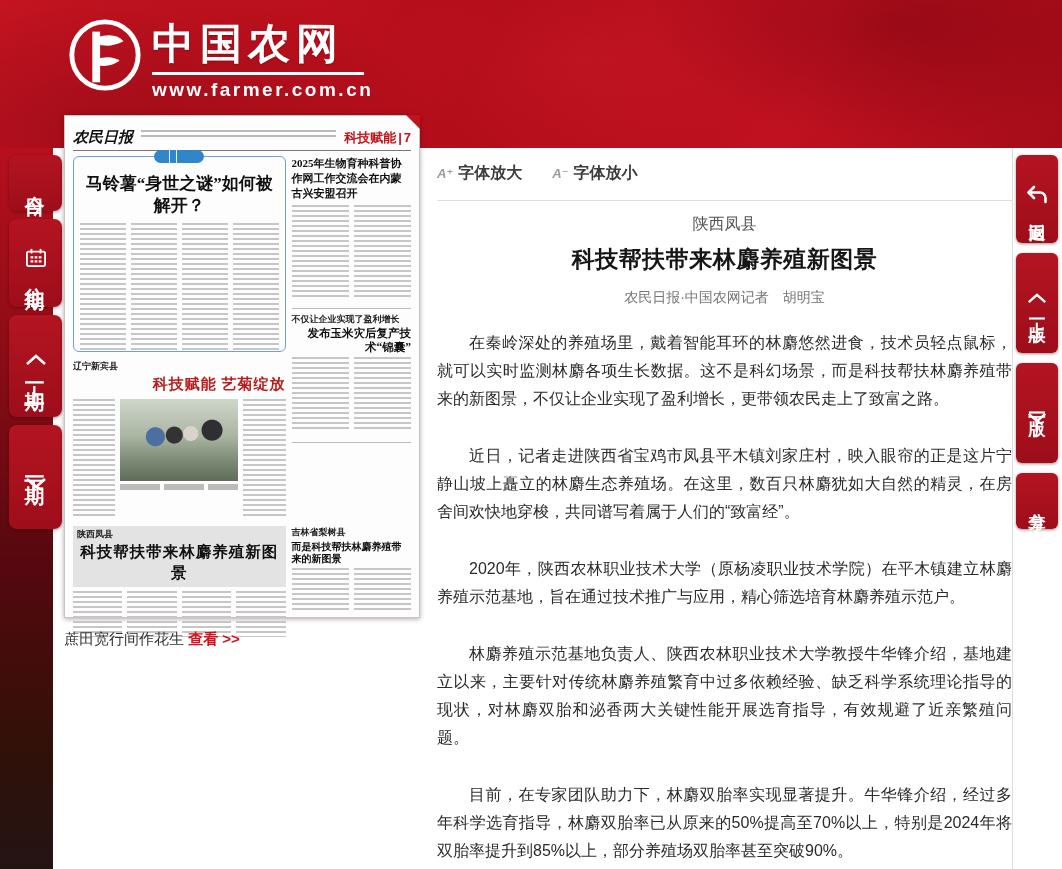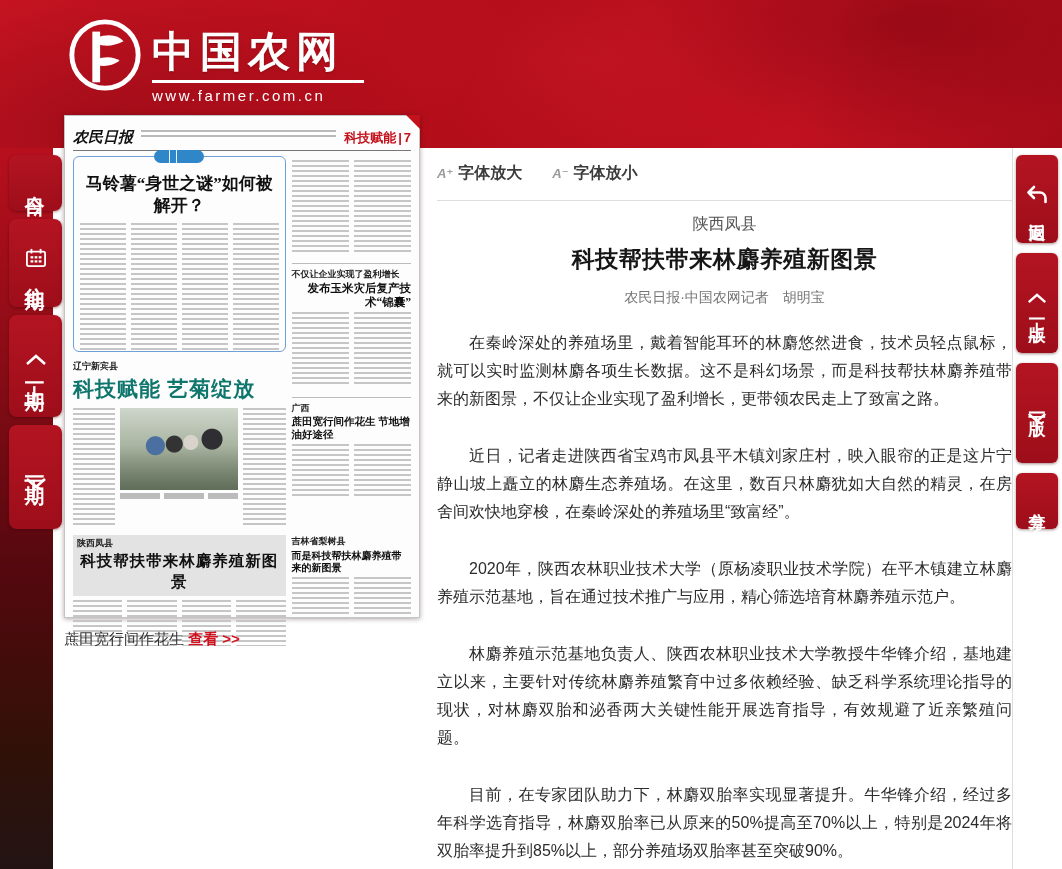--- a/index.html
+++ b/index.html
@@ -8,25 +8,25 @@
 
   
   .top-header{position:absolute;left:0;top:0;width:1062px;height:148px;
     background-image:
       radial-gradient(ellipse 420px 200px at 85% 15%, rgba(100,0,10,.38), transparent 60%),
       radial-gradient(ellipse 500px 260px at 10% 90%, rgba(80,0,8,.30), transparent 65%),
       radial-gradient(ellipse 300px 140px at 55% 40%, rgba(255,60,70,.10), transparent 70%),
       linear-gradient(115deg,#cb1422 0%,#b30d1a 45%,#c01120 75%,#a50c18 100%);}
   .logo-wrap{position:absolute;left:66px;top:16px;display:flex;align-items:flex-start;}
   .logo-circle{width:78px;height:78px;}
-  .logo-textcol{margin-left:8px;margin-top:10px;}
+  .logo-textcol{margin-left:8px;margin-top:2px;}
   .logo-cn{color:#fff;font-size:42px;font-weight:bold;font-family:"Liberation Serif","DejaVu Serif",serif;
     letter-spacing:6px;line-height:52px;text-shadow:0 1px 2px rgba(80,0,6,.4);}
   .logo-rule{height:3px;background:#fff;margin:2px 0 4px;width:212px;}
-  .logo-url{color:#fff;font-size:15px;letter-spacing:2.5px;font-weight:normal;}
+  .logo-url{color:#fff;font-size:19px;letter-spacing:2.5px;font-weight:bold;}
   .issue-date{position:absolute;left:437px;top:117px;color:#fff;font-size:24px;font-weight:bold;letter-spacing:1px;margin-top:48px;}
 
   
   .left-band{position:absolute;left:0;top:148px;width:53px;height:721px;
     background:linear-gradient(180deg,#b80f1d 0%,#8c0c16 28%,#55080f 58%,#301108 84%,#231414 100%);}
   .content-divider-right{position:absolute;left:1012px;top:148px;width:1px;height:721px;background:#ddd;}
 
   .side-btn{position:absolute;background:linear-gradient(180deg,#b41421,#9d0e1a);color:#fff;border:none;cursor:pointer;
     border-radius:8px;display:flex;flex-direction:column;align-items:center;justify-content:center;gap:4px;
     box-shadow:0 1px 3px rgba(60,0,5,.45);padding:0;}
@@ -51,21 +51,21 @@
   .pcol-right{flex:1;display:flex;flex-direction:column;}
   .blue-box{border:1px solid #6f9fd8;border-radius:6px;height:196px;position:relative;padding:12px 6px 6px;box-sizing:border-box;}
   .badge-pill{position:absolute;left:50%;top:-7px;transform:translateX(-50%);width:50px;height:13px;border-radius:7px;
     background:#2f86c8;
     background-image:linear-gradient(90deg,transparent 30%,rgba(255,255,255,.9) 30% 32%,transparent 32% 45%,rgba(255,255,255,.9) 45% 47%,transparent 47%);}
   .lead-headline{font-family:"Liberation Serif","DejaVu Serif",serif;font-weight:bold;font-size:17px;color:#101010;text-align:center;line-height:22px;margin:4px 0 6px;}
   .minicols{display:flex;gap:5px;}
   .minicol{flex:1;background:repeating-linear-gradient(180deg,#c6c6c6 0 2px,transparent 2px 5px);}
   .mid-story{margin-top:8px;}
   .kicker{font-size:9px;font-weight:bold;color:#222;}
-  .mid-headline{font-family:"Liberation Serif","DejaVu Serif",serif;font-weight:bold;font-size:21px;color:#0f766e;text-align:left;margin:2px 0 5px;letter-spacing:1px;}
+  .mid-headline{font-family:"Liberation Serif","DejaVu Serif",serif;font-weight:bold;font-size:15px;color:#b91c1c;text-align:right;margin:2px 0 5px;letter-spacing:1px;}
   .mid-row{display:flex;gap:5px;}
   .photo{width:118px;height:82px;flex:none;
     background-image:
       radial-gradient(circle 14px at 78% 38%, #2e2e33 0 10px, transparent 11px),
       radial-gradient(circle 12px at 30% 46%, #4a6fa0 0 9px, transparent 10px),
       radial-gradient(circle 11px at 46% 44%, #333 0 8px, transparent 9px),
       radial-gradient(circle 10px at 60% 42%, #d8d4cc 0 7px, transparent 8px),
       linear-gradient(180deg,#cfd6cb 0%,#aab5a2 45%,#7d8a75 75%,#5f6c58 100%);}
   .photo-caption{height:6px;margin-top:3px;background:repeating-linear-gradient(90deg,#bbb 0 40px,transparent 40px 44px);}
   .rstory{margin-bottom:7px;}
@@ -204,43 +204,36 @@
               <div class="photo"></div>
               <div class="photo-caption"></div>
             </div>
             <div class="minicol" style="height:120px;"></div>
           </div>
         </div>
       </div>
 
       <div class="pcol-right">
         <div class="rstory">
+          <div class="r-headline r1">2025年生物育种科普协作网工作交流会在内蒙古兴安盟召开</div>
           <div class="minicols" style="margin-top:4px;">
               <div class="minicol" style="height:92px;"></div>
               <div class="minicol" style="height:92px;"></div>
             </div>
         </div>
         <div class="rule-thin"></div>
         <div class="rstory">
           <div class="kicker">不仅让企业实现了盈利增长</div>
           <div class="r-headline r2">发布玉米灾后复产技术“锦囊”</div>
           <div class="minicols" style="margin-top:3px;">
               <div class="minicol" style="height:74px;"></div>
               <div class="minicol" style="height:74px;"></div>
             </div>
         </div>
         <div class="rule-thin"></div>
-        <div class="rstory">
-          <div class="kicker">广西</div>
-          <div class="r-headline r3">蔗田宽行间作花生 节地增油好途径</div>
-          <div class="minicols" style="margin-top:3px;">
-              <div class="minicol" style="height:52px;"></div>
-              <div class="minicol" style="height:52px;"></div>
-            </div>
-        </div>
       </div>
     </div>
 
     <div class="paper-bottom">
       <div class="pb-left">
         <div class="hl-band">
           <div class="kicker">陕西凤县</div>
           <div class="bottom-headline">科技帮扶带来林麝养殖新图景</div>
         </div>
         <div class="minicols" style="margin-top:4px;">
@@ -276,20 +269,20 @@
         <span class="fic">A⁻</span>
         <span class="flb">字体放小</span>
       </div>
     </div>
     <hr class="art-rule">
     <div class="art-location">陕西凤县</div>
     <h1 class="art-title" style="margin:9px 0 0;">科技帮扶带来林麝养殖新图景</h1>
     <div class="art-byline">农民日报·中国农网记者　胡明宝</div>
     <div class="article-body">
         <p>在秦岭深处的养殖场里，戴着智能耳环的林麝悠然进食，技术员轻点鼠标，就可以实时监测林麝各项生长数据。这不是科幻场景，而是科技帮扶林麝养殖带来的新图景，不仅让企业实现了盈利增长，更带领农民走上了致富之路。</p>
-        <p>近日，记者走进陕西省宝鸡市凤县平木镇刘家庄村，映入眼帘的正是这片宁静山坡上矗立的林麝生态养殖场。在这里，数百只林麝犹如大自然的精灵，在房舍间欢快地穿梭，在秦岭深处的养殖场里“致富经”。</p>
+        <p>近日，记者走进陕西省宝鸡市凤县平木镇刘家庄村，映入眼帘的正是这片宁静山坡上矗立的林麝生态养殖场。在这里，数百只林麝犹如大自然的精灵，在房舍间欢快地穿梭，共同谱写着属于人们的“致富经”。</p>
         <p>2020年，陕西农林职业技术大学（原杨凌职业技术学院）在平木镇建立林麝养殖示范基地，旨在通过技术推广与应用，精心筛选培育林麝养殖示范户。</p>
         <p>林麝养殖示范基地负责人、陕西农林职业技术大学教授牛华锋介绍，基地建立以来，主要针对传统林麝养殖繁育中过多依赖经验、缺乏科学系统理论指导的现状，对林麝双胎和泌香两大关键性能开展选育指导，有效规避了近亲繁殖问题。</p>
         <p>目前，在专家团队助力下，林麝双胎率实现显著提升。牛华锋介绍，经过多年科学选育指导，林麝双胎率已从原来的50%提高至70%以上，特别是2024年将双胎率提升到85%以上，部分养殖场双胎率甚至突破90%。</p>
       </div>
   </div>
 
 </div>
 
 </body></html>

